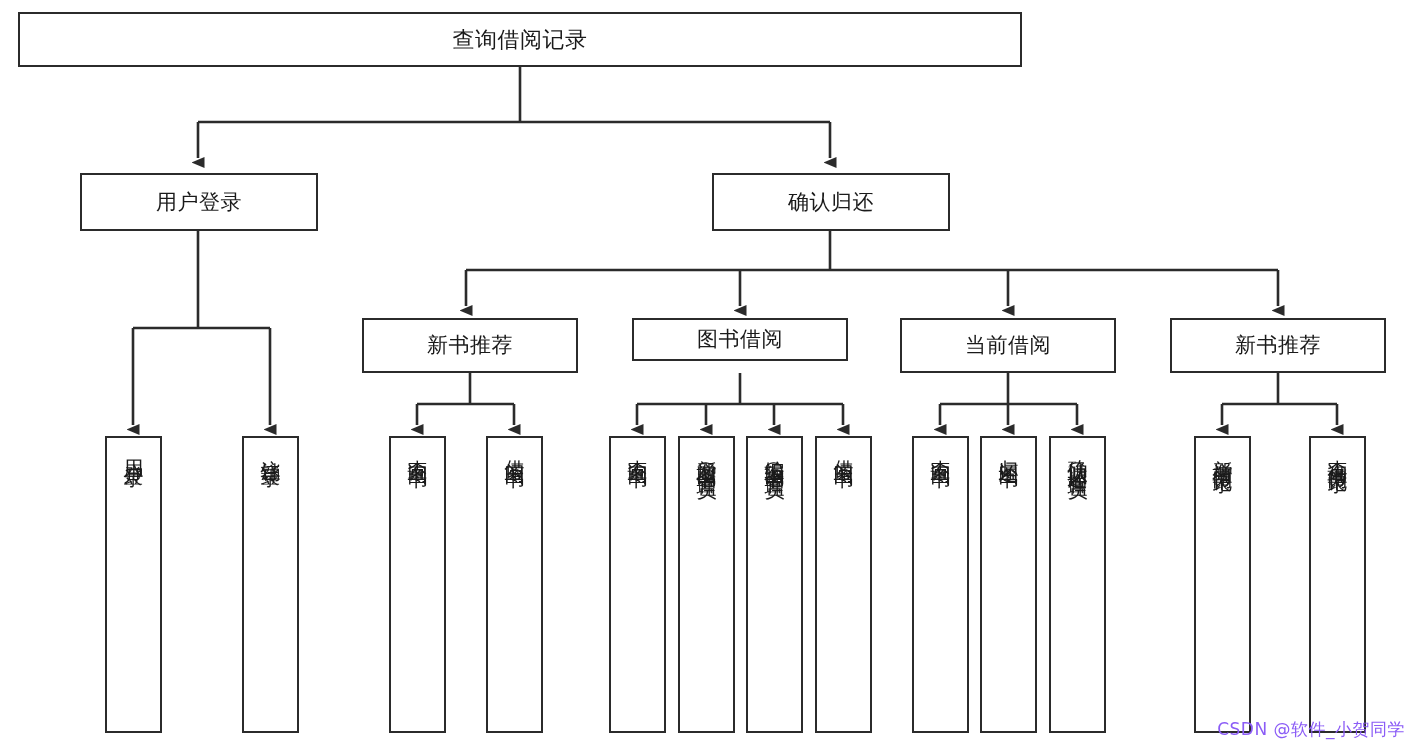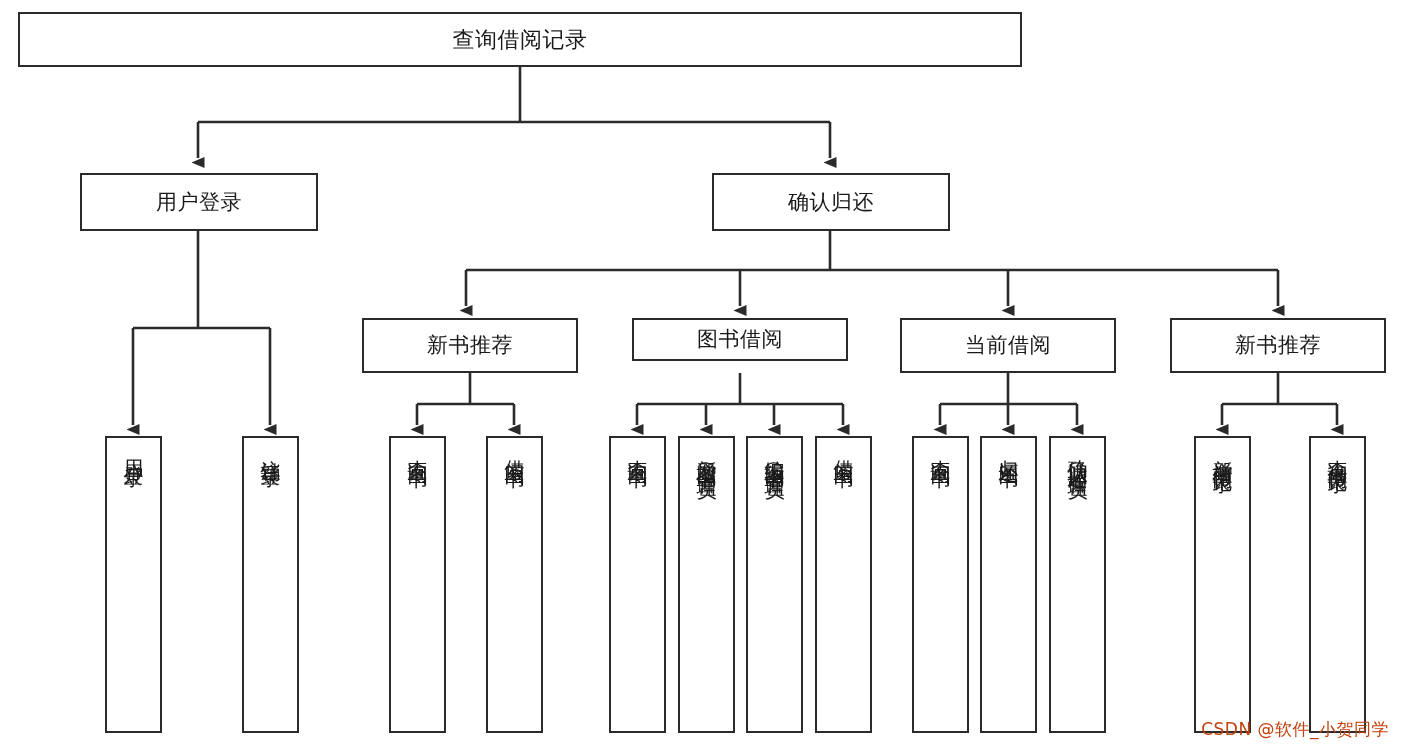--- a/index.html
+++ b/index.html
@@ -53,24 +53,24 @@
   .node.vertical {
     align-items: flex-start;
     justify-content: center;
     padding-top: 6px;
   }
   .node.level-1 .node-label { font-size: 22px; }
   .node.level-2 .node-label { font-size: 21px; }
   .node.level-3 .node-label { font-size: 21px; }
   .watermark {
     position: absolute;
-    right: 16px;
+    right: 0;
     bottom: 6px;
     font-size: 17px;
-    color: #c2410c;
+    color: #8b5cf6;
     letter-spacing: 0.5px;
     z-index: 5;
     white-space: nowrap;
   }
 </style>
 </head>
 <body>
 
 <div id="diagram-root">
 

